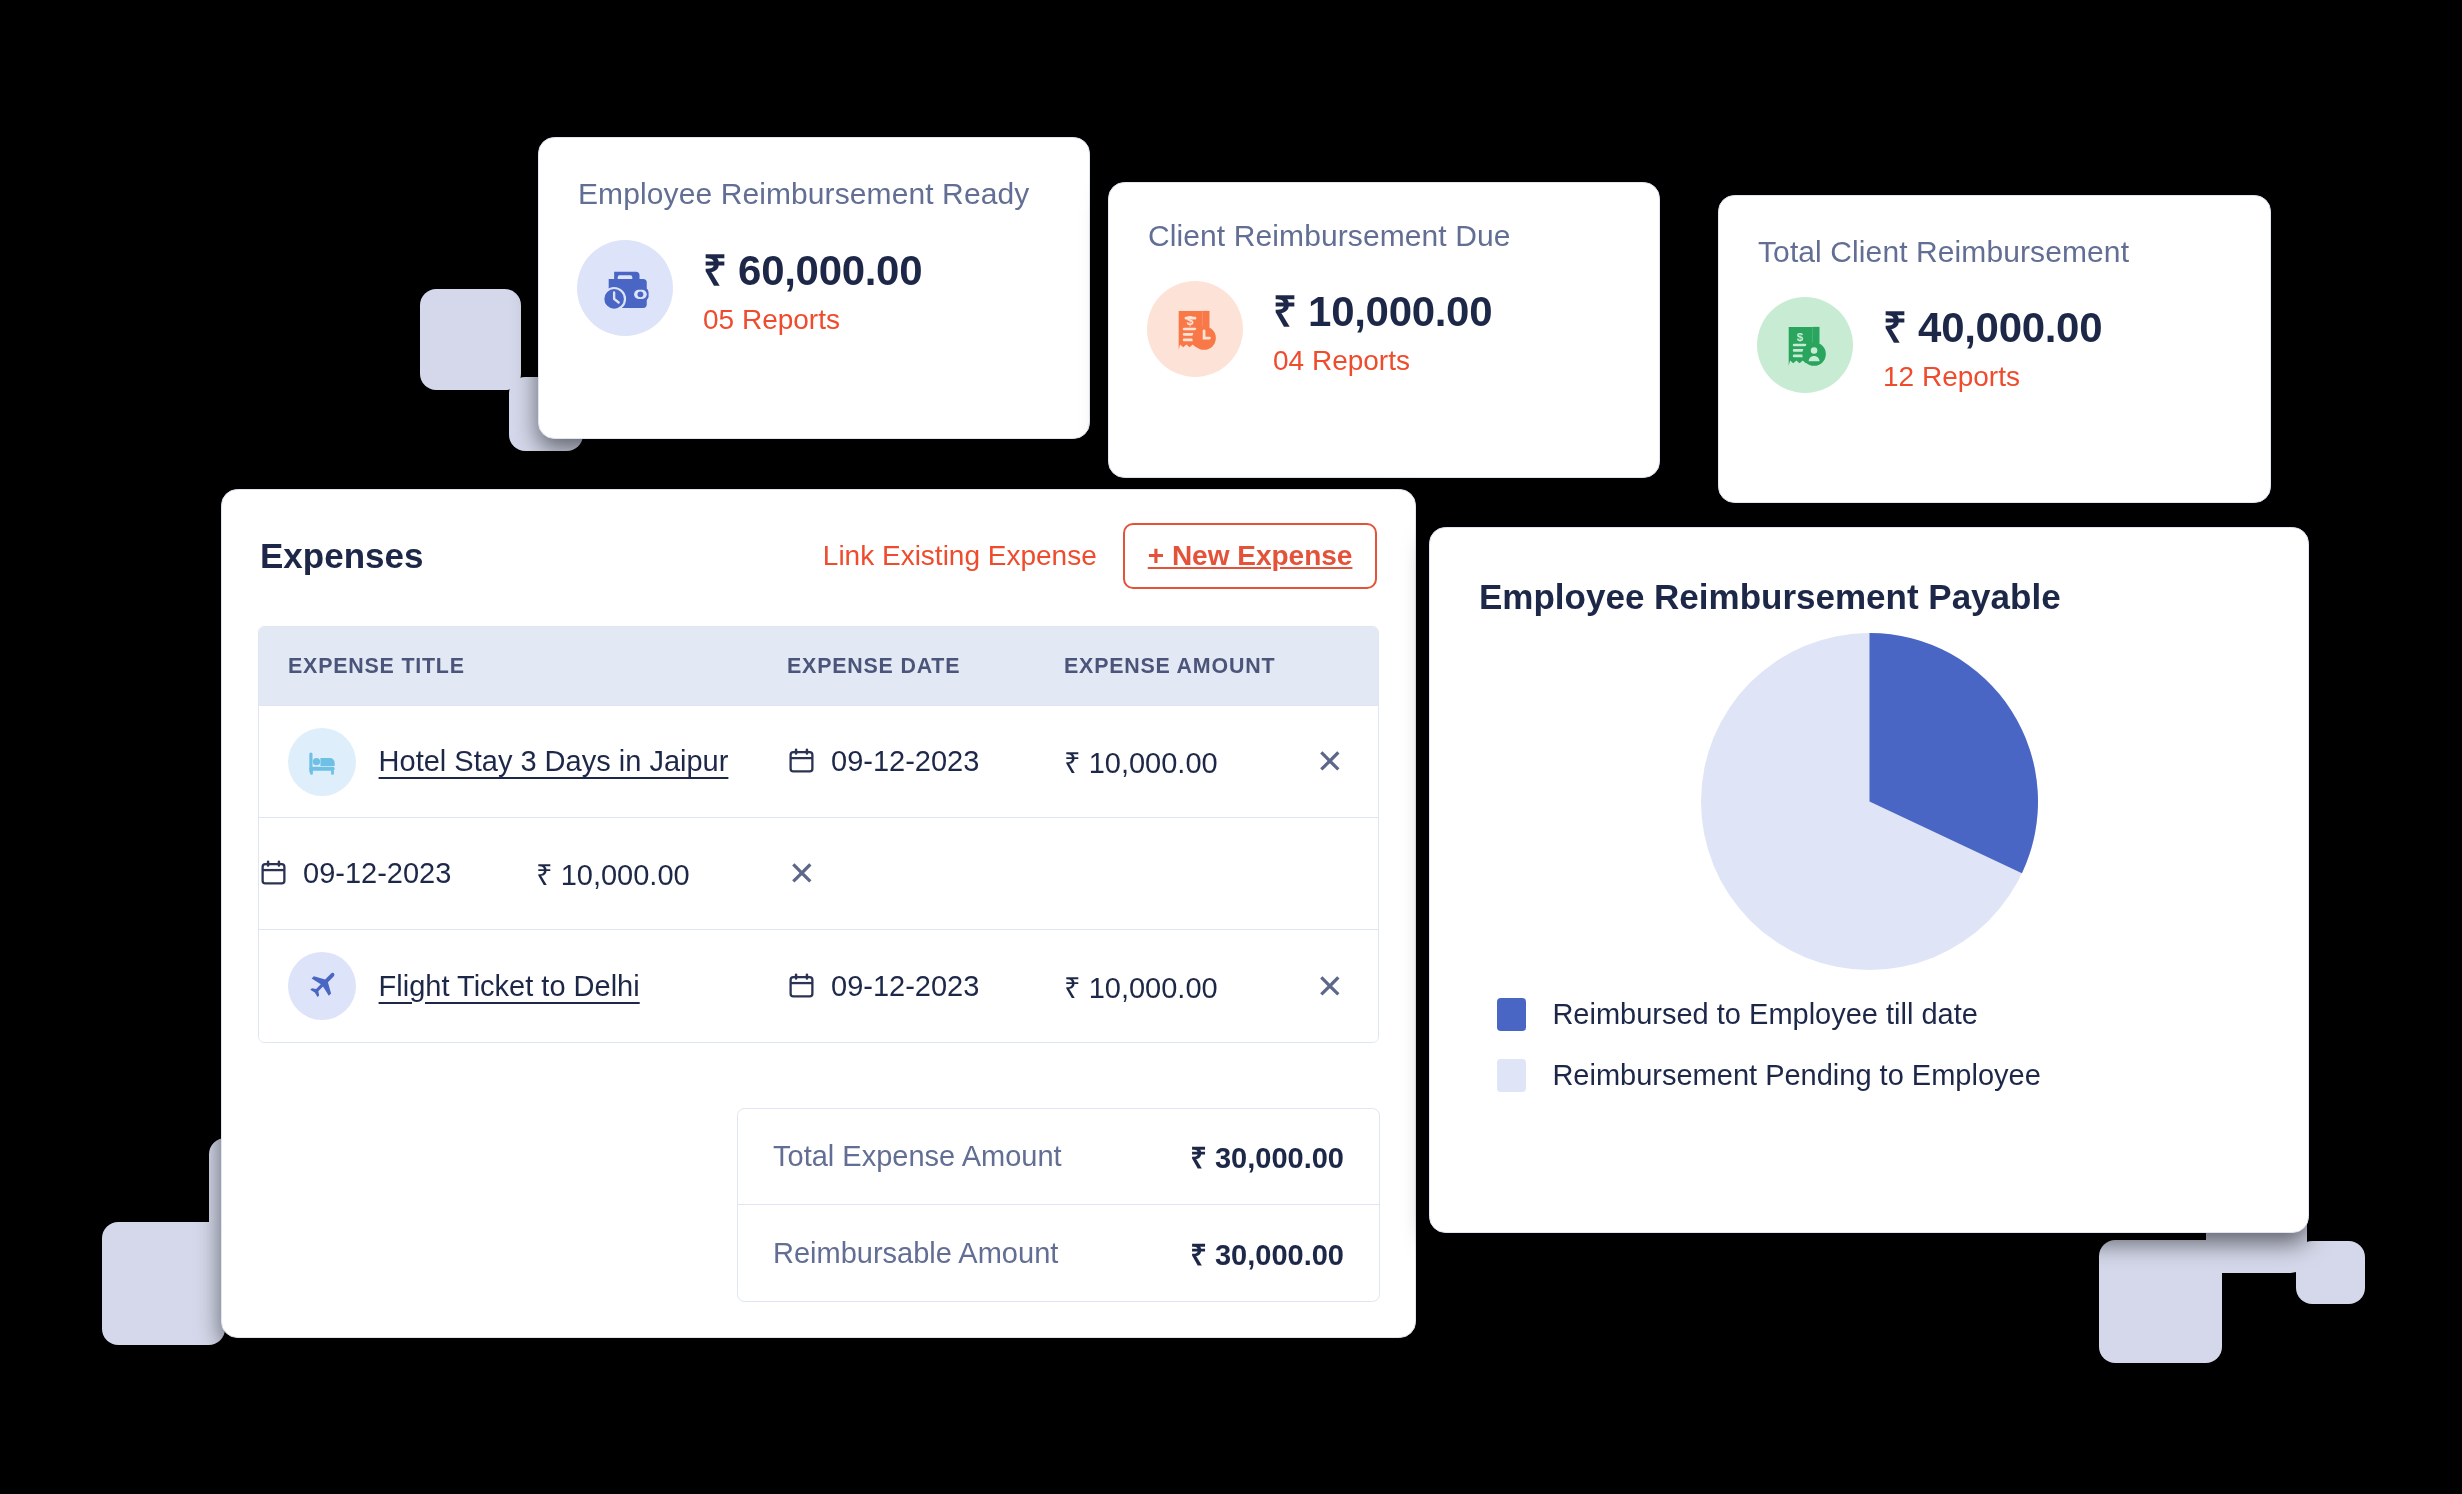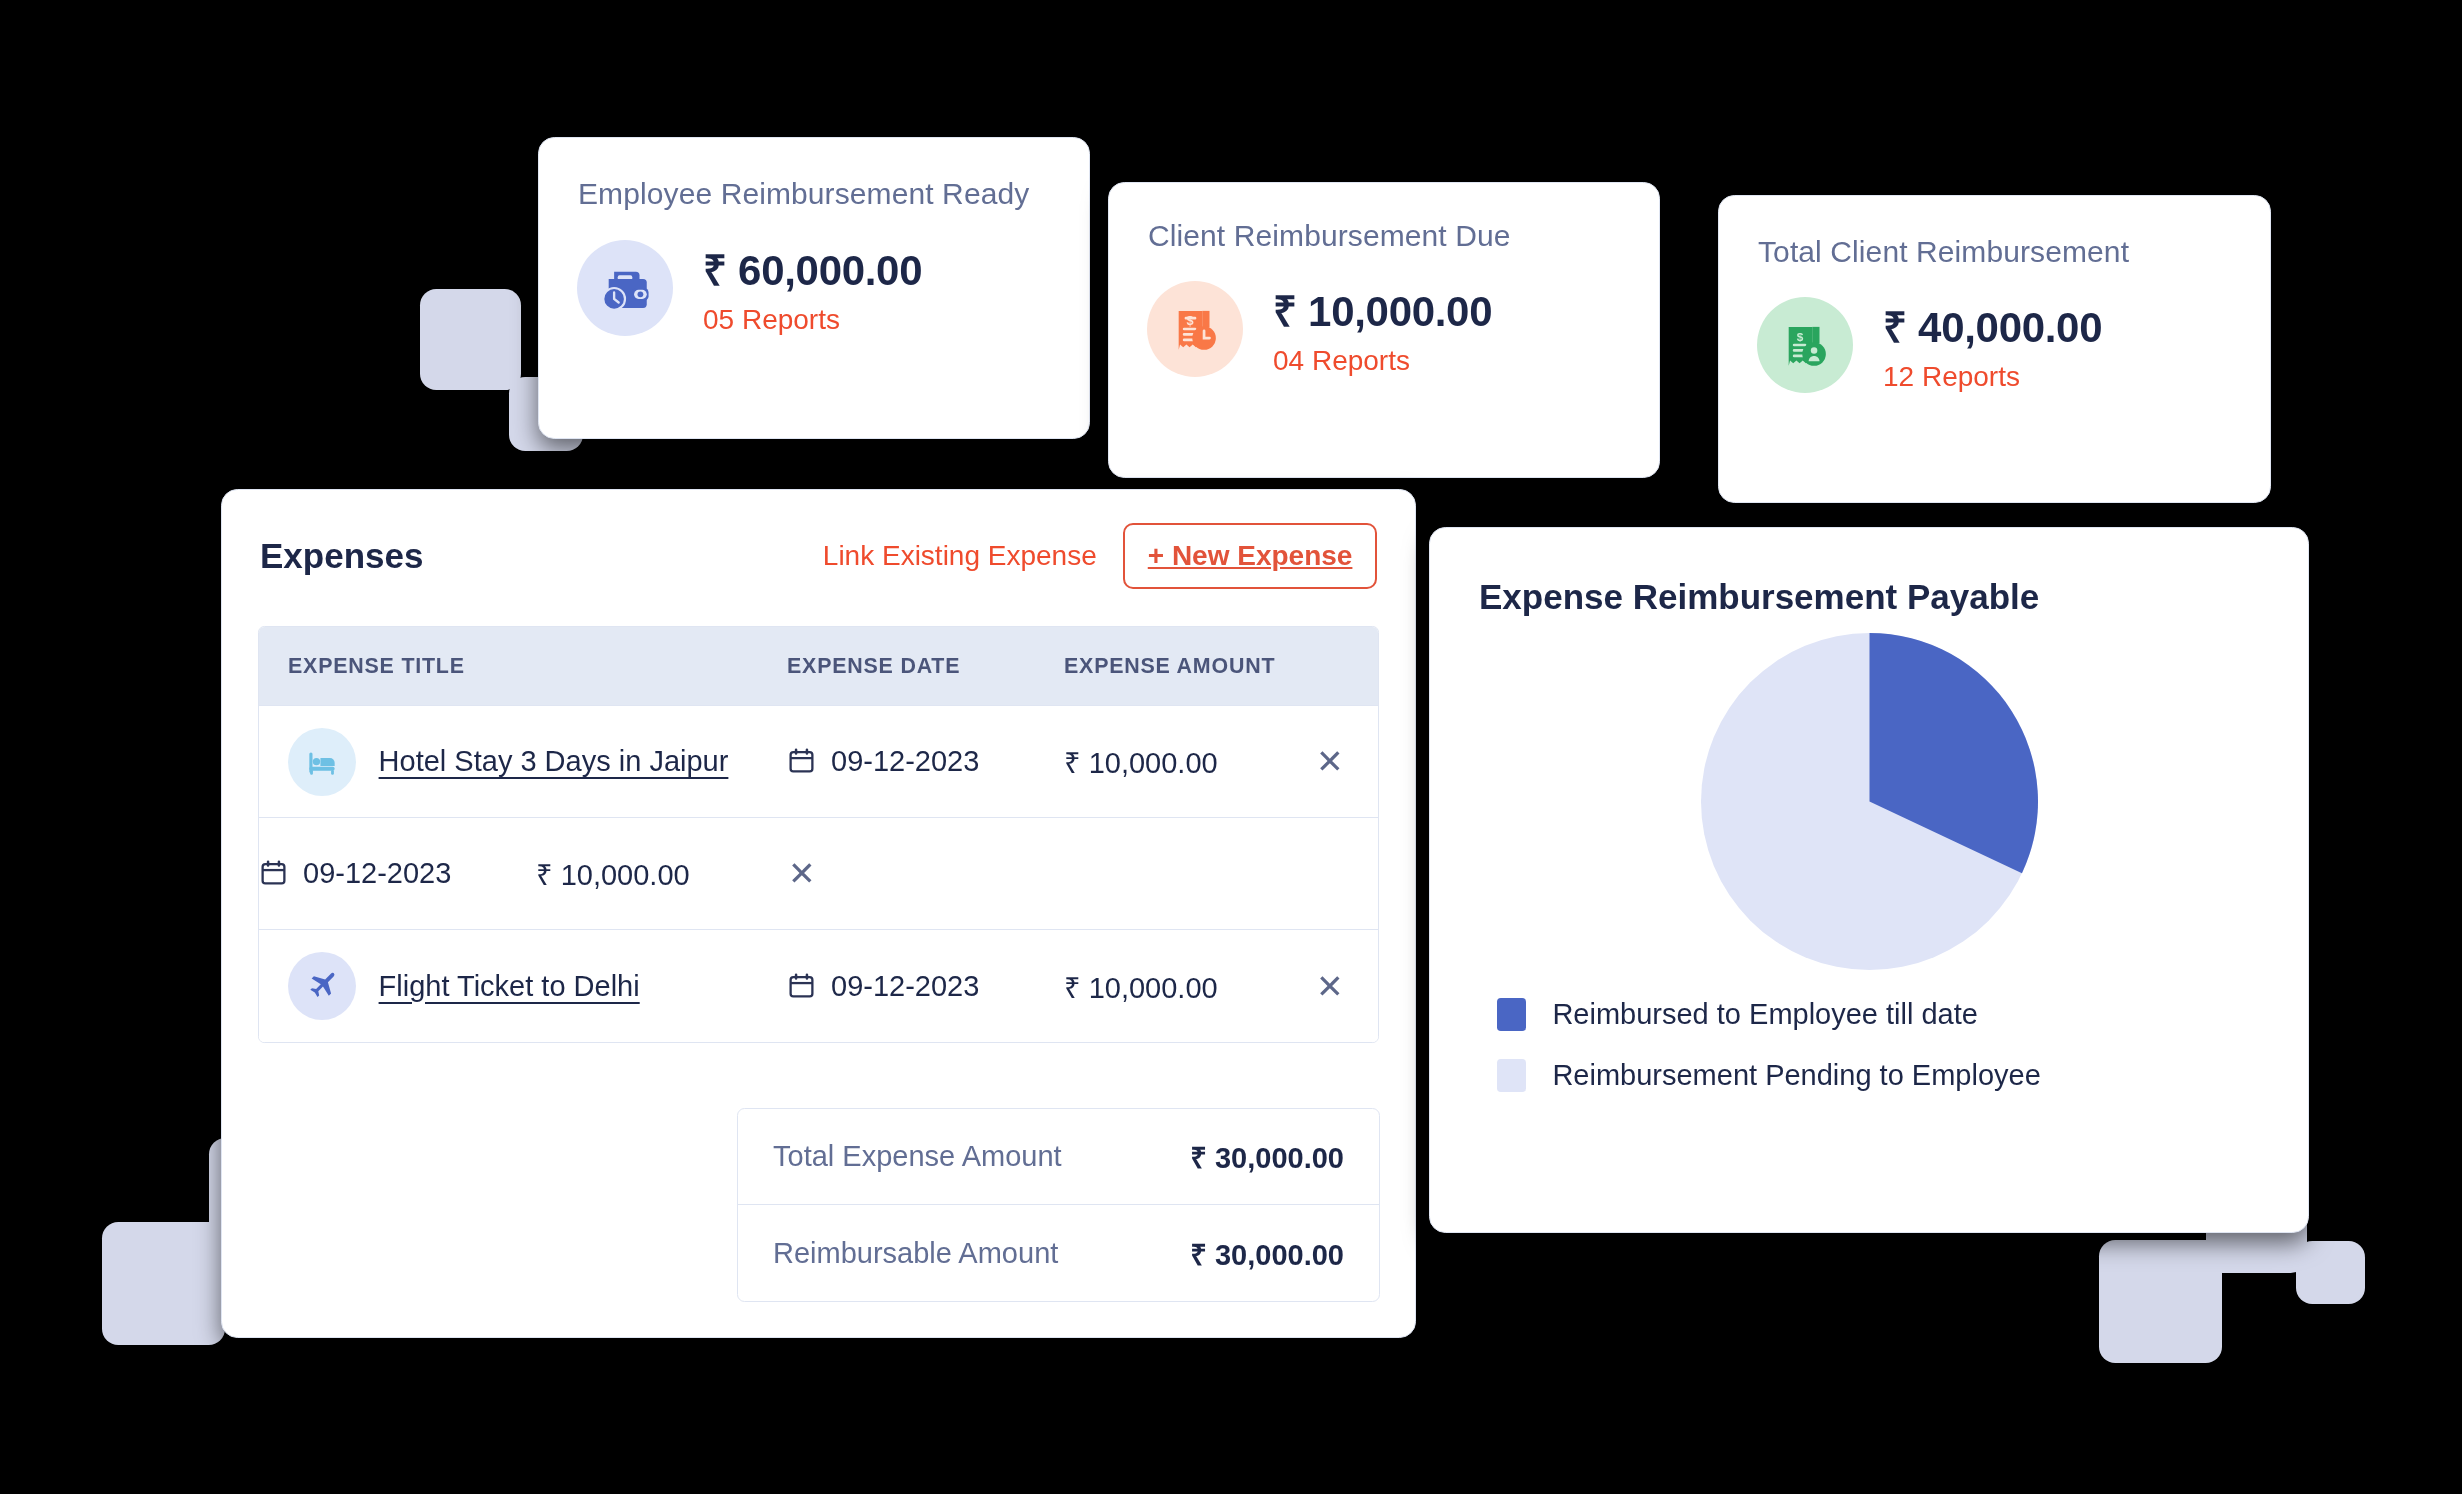--- a/index.html
+++ b/index.html
@@ -347,21 +347,21 @@
       <span class="tot-label">Total Expense Amount</span>
       <span class="tot-value">₹ 30,000.00</span>
     </div>
     <div class="trow-total">
       <span class="tot-label">Reimbursable Amount</span>
       <span class="tot-value">₹ 30,000.00</span>
     </div>
   </div>
 
   <div class="card" id="pie-card">
-    <div class="pie-title">Expense Reimbursement Payable</div>
+    <div class="pie-title">Employee Reimbursement Payable</div>
 
     <div class="pie-holder">
       <svg id="pie-svg" width="337" height="337" viewBox="0 0 200 200" aria-hidden="true">
         <circle id="pie-base" cx="100" cy="100" r="100" fill="#dfe4f7"></circle>
         <path id="pie-slice" d="M 100 100 L 100 0 A 100 100 0 0 1 190.48270524660194 142.57792915650728 Z" fill="#4a66c4"></path>
       </svg>
     </div>
 
     <div class="legend">
       <div class="legend-row">

